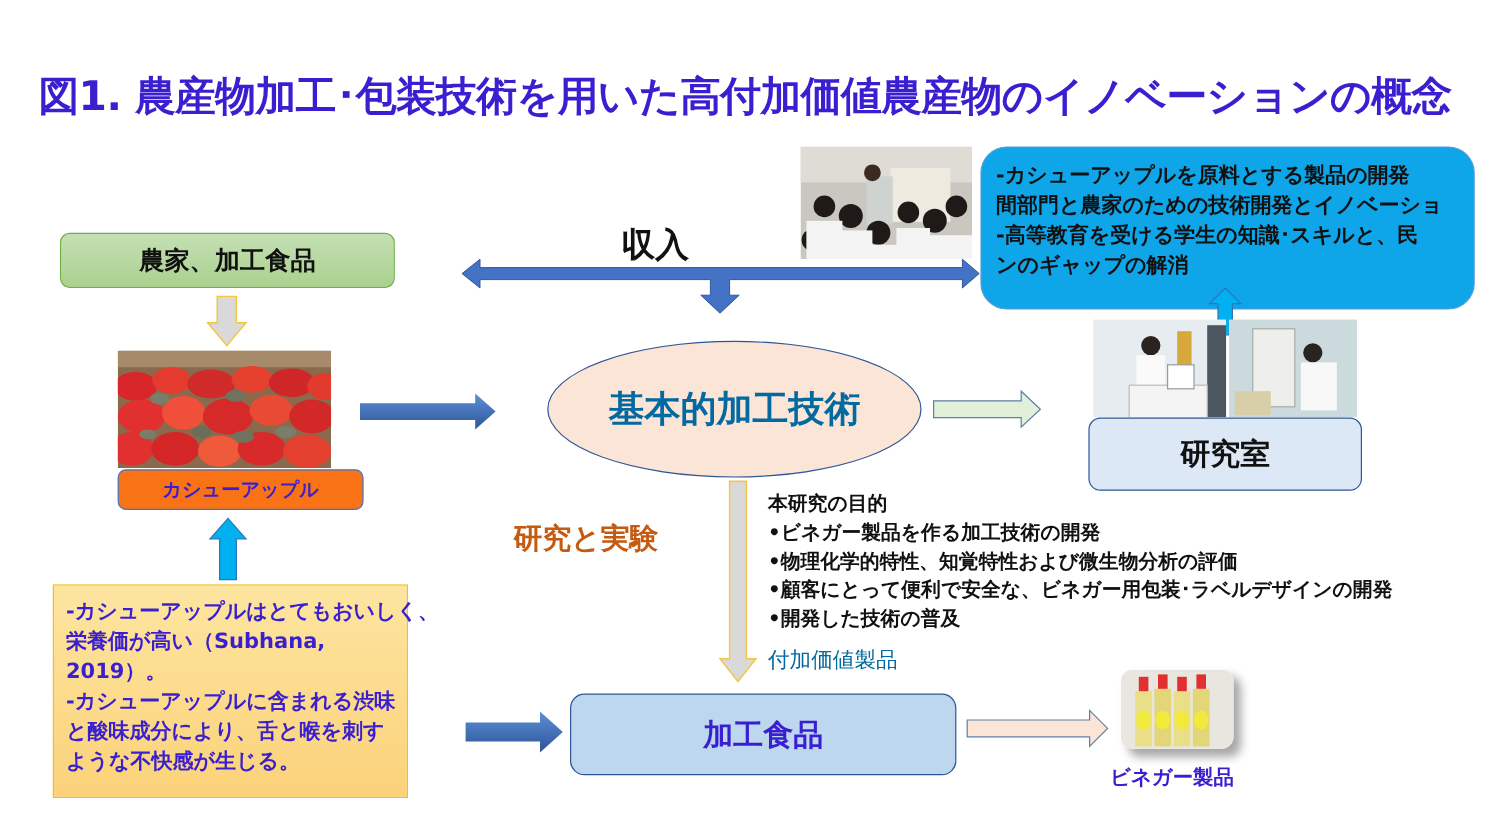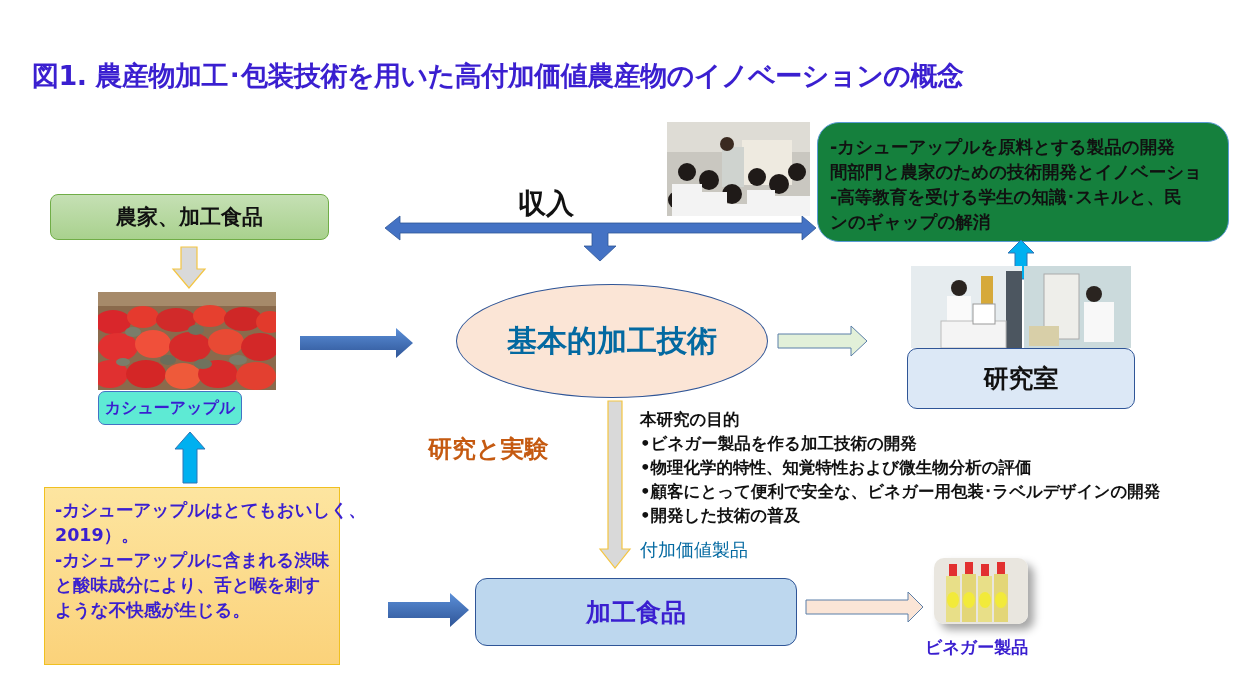--- a/index.html
+++ b/index.html
@@ -1,34 +1,34 @@
 <!DOCTYPE html>
 <html><head>
 <meta charset="utf-8">
 <style>
   html, body { margin:0; padding:0; }
   body { width:1248px; height:690px; background:#ffffff; position:relative; overflow:hidden;
          font-family:"DejaVu Sans", "Liberation Sans", sans-serif; }
   .abs { position:absolute; }
-  .title { left:32px; top:58px; font-size:27px; font-weight:bold; color:#3a1fd0; letter-spacing:-0.5px; white-space:nowrap; }
+  .title { left:32px; top:58px; font-size:34px; font-weight:bold; color:#3a1fd0; letter-spacing:-0.5px; white-space:nowrap; }
   .box { box-sizing:border-box; display:flex; align-items:center; justify-content:center; font-weight:bold; }
   .farmers { left:50px; top:194px; width:279px; height:46px; border-radius:8px;
              background:linear-gradient(#c5e0b4,#a9d18e); border:1.5px solid #70ad47; font-size:21px; color:#111; }
   .cashew-photo { left:98px; top:292px; width:178px; height:98px; overflow:hidden; }
-  .cashew-label { left:98px; top:391px; width:144px; height:34px; border-radius:7px; background:#5eead4;
+  .cashew-label { left:98px; top:391px; width:205px; height:34px; border-radius:7px; background:#f97316;
                   border:1.5px solid #4472c4; color:#3a1fd0; font-size:16px; }
   .info-box { left:44px; top:487px; width:296px; height:178px; box-sizing:border-box; border:1.5px solid #f0c020;
               background:linear-gradient(#fde5a0,#fbd27a); color:#3a1fd0; font-weight:bold; font-size:17.5px;
               line-height:25px; padding:10px 8px 12px 10px; }
   .info-box div { white-space:nowrap; }
   .ellipse { left:456px; top:284px; width:312px; height:114px; border-radius:50%; background:#fbe5d6;
              border:1.2px solid #2f5597; color:#0369a1; font-size:30px; }
   .income { left:518px; top:185px; font-size:28px; font-weight:bold; color:#111; }
   .students-photo { left:667px; top:122px; width:143px; height:94px; overflow:hidden; }
-  .top-box { left:817px; top:122px; width:412px; height:120px; border-radius:22px; background:#15803d;
+  .top-box { left:817px; top:122px; width:412px; height:136px; border-radius:22px; background:#0ea5e9;
              border:1.5px solid #5b9bd5; color:#111; font-weight:bold; font-size:17.5px; line-height:25px;
              padding:12px 10px 0 12px; box-sizing:border-box; }
   .top-box div { white-space:nowrap; }
   .lab-photo-a { left:911px; top:266px; width:111px; height:82px; overflow:hidden; }
   .lab-photo-b { left:1024px; top:266px; width:107px; height:82px; overflow:hidden; }
   .lab-box { left:907px; top:348px; width:228px; height:61px; border-radius:10px; background:#dce8f6;
              border:1.5px solid #2f5597; color:#111; font-size:25px; }
   .research { left:428px; top:433px; font-size:24px; font-weight:bold; color:#c55a11; white-space:nowrap; }
   .objectives { left:640px; top:408px; font-size:16.5px; font-weight:bold; color:#111; line-height:24px; }
   .objectives div { white-space:nowrap; }
@@ -82,20 +82,21 @@
   </svg>
 </div>
 <div class="abs box cashew-label">カシューアップル</div>
 
 <svg class="arrow" style="left:174px;top:432px;" width="32" height="52">
   <polygon points="16,0 31,17 23,17 23,51 9,51 9,17 1,17" fill="#00b0f0" stroke="#2f75b5" stroke-width="1"></polygon>
 </svg>
 
 <div class="abs info-box">
   <div>-カシューアップルはとてもおいしく、</div>
+  <div>栄養価が高い（Subhana,</div>
   <div>2019）。</div>
   <div>-カシューアップルに含まれる渋味</div>
   <div>と酸味成分により、舌と喉を刺す</div>
   <div>ような不快感が生じる。</div>
 </div>
 
 <svg class="arrow" style="left:300px;top:328px;" width="114" height="30">
   <defs>
       <linearGradient id="gb" x1="0" y1="0" x2="0" y2="1">
         <stop offset="0" stop-color="#5b8fd8"></stop>

